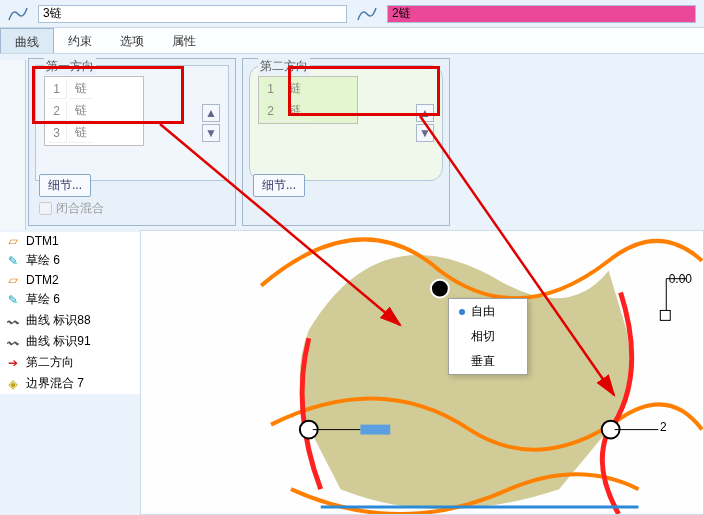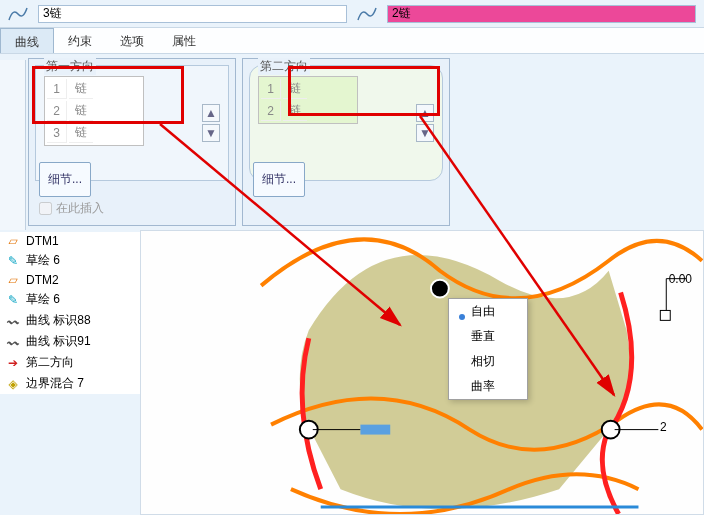--- a/index.html
+++ b/index.html
@@ -17,21 +17,21 @@
   .panels-row { position: absolute; top: 58px; left: 28px; display: flex; z-index: 5; }
   .panel { width: 208px; height: 168px; background: #e8f1fa; border: 1px solid #a2b8d0; padding: 2px; position: relative; }
   .panel-inner { border: 1px solid #b5c9dd; height: 116px; margin: 4px; background: #f0f6fc; position: relative; padding: 6px 8px; }
   .panel-title { position: absolute; top: -8px; left: 8px; background: #e8f1fa; padding: 0 2px; color: #555; }
   .panel-inner .chain-list { margin-top: 4px; background: #fff; border: 1px solid #c0c0c0; display: inline-block; width: 100px; }
   .panel-inner .chain-list tr td { padding: 1px 6px; border-bottom: 1px solid #eee; color: #888; }
   .panel-inner .chain-list tr td:first-child { width: 20px; border-right: 1px solid #eee; text-align: center; }
   .panel-ctrls { position: absolute; right: 8px; top: 50%; transform: translateY(-50%); display: flex; flex-direction: column; gap: 2px; }
   .panel-ctrls span { border: 1px solid #a8b8c8; background: #f4f8fc; width: 18px; height: 18px; display: flex; align-items: center; justify-content: center; color: #668; cursor: pointer; }
   .panel-bottom { position: absolute; bottom: 6px; left: 10px; }
-  .btn-detail { border: 1px solid #88a8c8; background: #f6faff; padding: 8px 8px; border-radius: 2px; color: #336; cursor: pointer; }
+  .btn-detail { border: 1px solid #88a8c8; background: #f6faff; padding: 2px 8px; border-radius: 2px; color: #336; cursor: pointer; }
   .checkbox-row { position: absolute; bottom: 8px; left: 10px; color: #9a9a9a; display: flex; align-items: center; gap: 4px; }
   .panel2-green .chain-list { background: #e4f6d0; }
   .panel2-green .panel-inner { background: #f0f8ec; border-radius: 13px; }
 
   .red-box { position: absolute; border: 3px solid #e00000; z-index: 6; pointer-events: none; }
   .redbox1 { top: 66px; left: 32px; width: 152px; height: 58px; }
   .redbox2 { top: 66px; left: 288px; width: 152px; height: 50px; }
 
   .sidebar { position: absolute; top: 60px; left: 0; width: 26px; height: 170px; background: #f2f7fc; border-right: 1px solid #c0d0e0; z-index: 3; display:flex; flex-direction:column; align-items:center; gap:6px; padding-top:8px; }
   .sidebar-item-partial { position:absolute; top:90px; left:0; color:#333; font-size:12px; z-index:2; }
@@ -42,21 +42,21 @@
   .ico-orange { color: #e07000; }
   .ico-cyan { color: #00a0c0; }
   .ico-dark { color: #505050; }
   .ico-red { color: #d02020; }
   .ico-yellow { color: #c0a000; }
 
   .canvas { position: absolute; top: 230px; left: 140px; right: 0; bottom: 0; background: #fefefe; border: 1px solid #d0dce8; overflow: hidden; }
   .canvas svg { width: 100%; height: 100%; }
 
   .context-menu { position: absolute; background: #fff; border: 1px solid #a0a0a0; box-shadow: 2px 2px 6px rgba(0,0,0,.2); z-index: 20; width: 80px; }
-  .context-menu .cm-item { padding: 4px 10px; cursor: pointer; display: flex; align-items: flex-end; gap: 6px; }
+  .context-menu .cm-item { padding: 4px 10px; cursor: pointer; display: flex; align-items: center; gap: 6px; }
   .dot-blue { width:6px; height:6px; border-radius:50%; background:#3a80d8; display:inline-block; }
 
   .arrow-line { position:absolute; z-index:7; pointer-events:none; }
 
   .annot { position:absolute; color:#000; z-index:8; }
 </style>
 </head>
 <body>
 
 <div class="top-inputs">
@@ -107,21 +107,21 @@
       <div class="panel-ctrls">
         <span>▲</span>
         <span>▼</span>
       </div>
     </div>
     <div class="panel-bottom" style="bottom:28px">
       <button class="btn-detail">细节...</button>
     </div>
     <div class="checkbox-row">
       <input type="checkbox" disabled="" style="">
-      <span>在此插入</span>
+      <span>闭合混合</span>
     </div>
   </div>
 
   <div style="width:6px"></div>
 
   <div class="panel panel2-green">
     <div class="panel-inner">
       <span class="panel-title">第二方向</span>
       <table class="chain-list">
         <tbody>
@@ -224,23 +224,19 @@
 <div class="annot" style="top:272px; left:692px; transform:translateX(-100%)">0.00</div>
 <div class="annot" style="top:420px; left:660px">2</div>
 
 <div class="context-menu" style="top:298px; left:448px">
   <div class="cm-item">
       <span class="dot-blue"></span>
       <span>自由</span>
     </div>
   <div class="cm-item">
       <span style="width:6px"></span>
-      <span>垂直</span>
+      <span>相切</span>
     </div>
   <div class="cm-item">
       <span style="width:6px"></span>
-      <span>相切</span>
-    </div>
-  <div class="cm-item">
-      <span style="width:6px"></span>
-      <span>曲率</span>
+      <span>垂直</span>
     </div>
 </div>
 
 </body></html>

